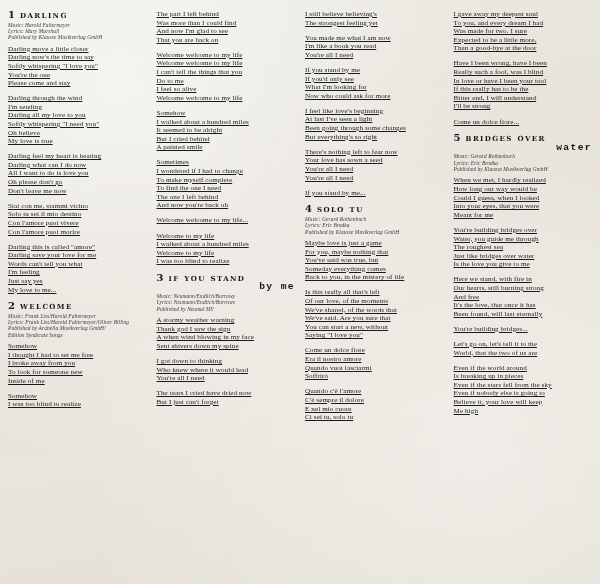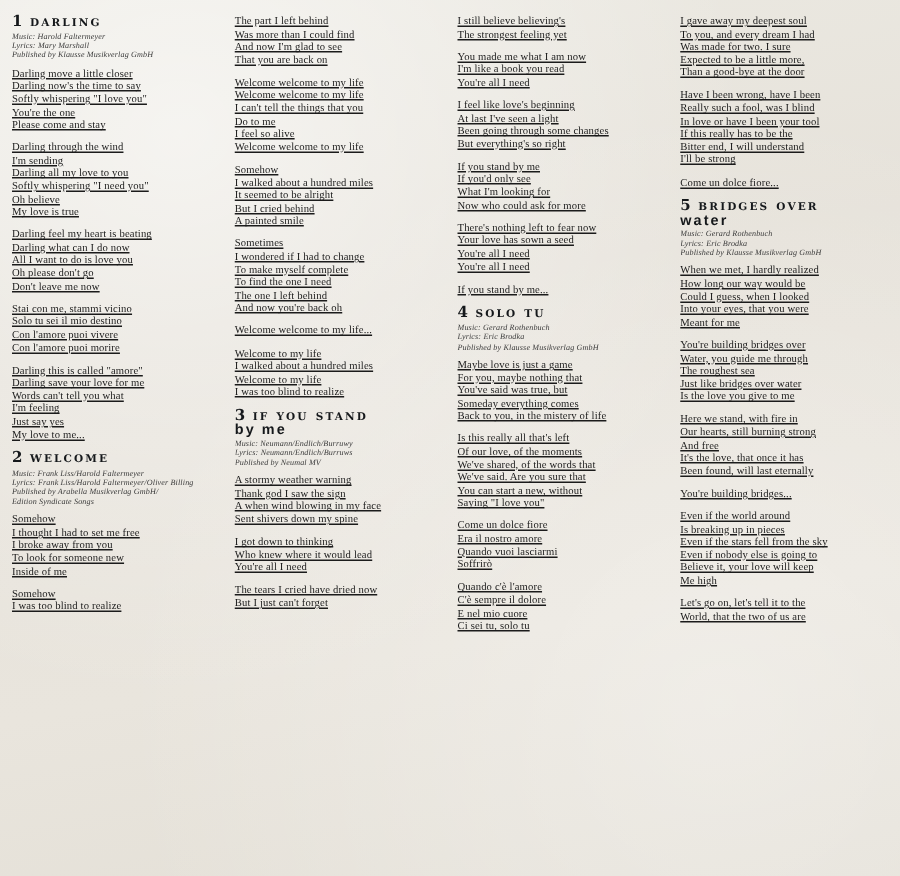--- a/index.html
+++ b/index.html
@@ -50,27 +50,28 @@
     font-family:"DejaVu Serif", serif;
     font-size:9.6px;
     font-weight:700;
     letter-spacing:1.4px;
     text-transform:lowercase;
     color:#15181b;
     text-align:right;
   }
   .title.caps{font-variant:small-caps;}
   .title2{
-    font-family:Liberation Sans, sans-serif;
+    font-family:Liberation Mono, monospace;
     font-size:9.6px;
     font-weight:700;
     letter-spacing:1.4px;
     color:#15181b;
     display:block;
     margin:-1px 0 1px 0;
+    text-align:right;
   }
   .credits{
     font-size:5.4px;
     line-height:6.4px;
     font-style:italic;
     color:#3a3a3a;
     margin-bottom:4px;
   }
   .credits div{white-space:nowrap;overflow:hidden;text-overflow:clip;}
   .stanza{margin-bottom:6.5px;}
@@ -228,30 +229,30 @@
           <div class="stanza">
             <p class="lyr">I still believe believing's
 The strongest feeling yet</p>
           </div>
           <div class="stanza">
             <p class="lyr">You made me what I am now
 I'm like a book you read
 You're all I need</p>
           </div>
           <div class="stanza">
+            <p class="lyr">If you stand by me
+If you'd only see
+What I'm looking for
+Now who could ask for more</p>
+          </div>
+          <div class="stanza">
             <p class="lyr">I feel like love's beginning
 At last I've seen a light
 Been going through some changes
 But everything's so right</p>
-          </div>
-          <div class="stanza">
-            <p class="lyr">If you stand by me
-If you'd only see
-What I'm looking for
-Now who could ask for more</p>
           </div>
           <div class="stanza">
             <p class="lyr">There's nothing left to fear now
 Your love has sown a seed
 You're all I need
 You're all I need</p>
           </div>
           <div class="stanza">
             <p class="lyr">If you stand by me...</p>
           </div>
@@ -345,27 +346,27 @@
             <p class="lyr">Here we stand, with fire in
 Our hearts, still burning strong
 And free
 It's the love, that once it has
 Been found, will last eternally</p>
           </div>
           <div class="stanza">
             <p class="lyr">You're building bridges...</p>
           </div>
           <div class="stanza">
+            <p class="lyr">Let's go on, let's tell it to the
+World, that the two of us are</p>
+          </div>
+          <div class="stanza">
             <p class="lyr">Even if the world around
 Is breaking up in pieces
 Even if the stars fell from the sky
 Even if nobody else is going to
 Believe it, your love will keep
 Me high</p>
           </div>
-          <div class="stanza">
-            <p class="lyr">Let's go on, let's tell it to the
-World, that the two of us are</p>
-          </div>
         </div>
       </div>
     </div>
 </div>
 
 </body></html>

